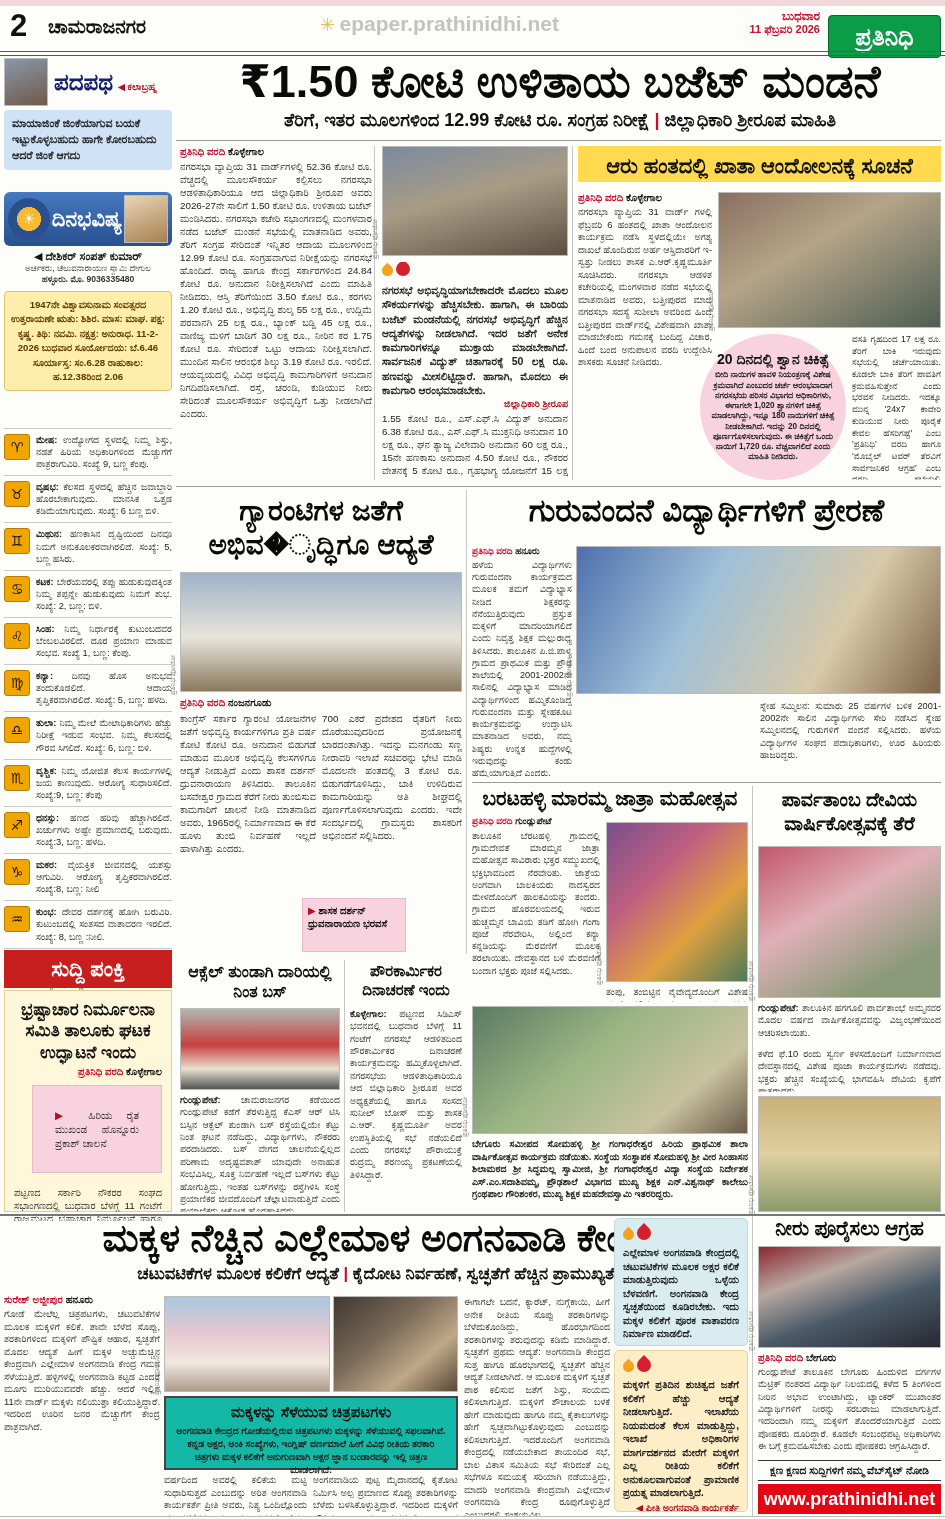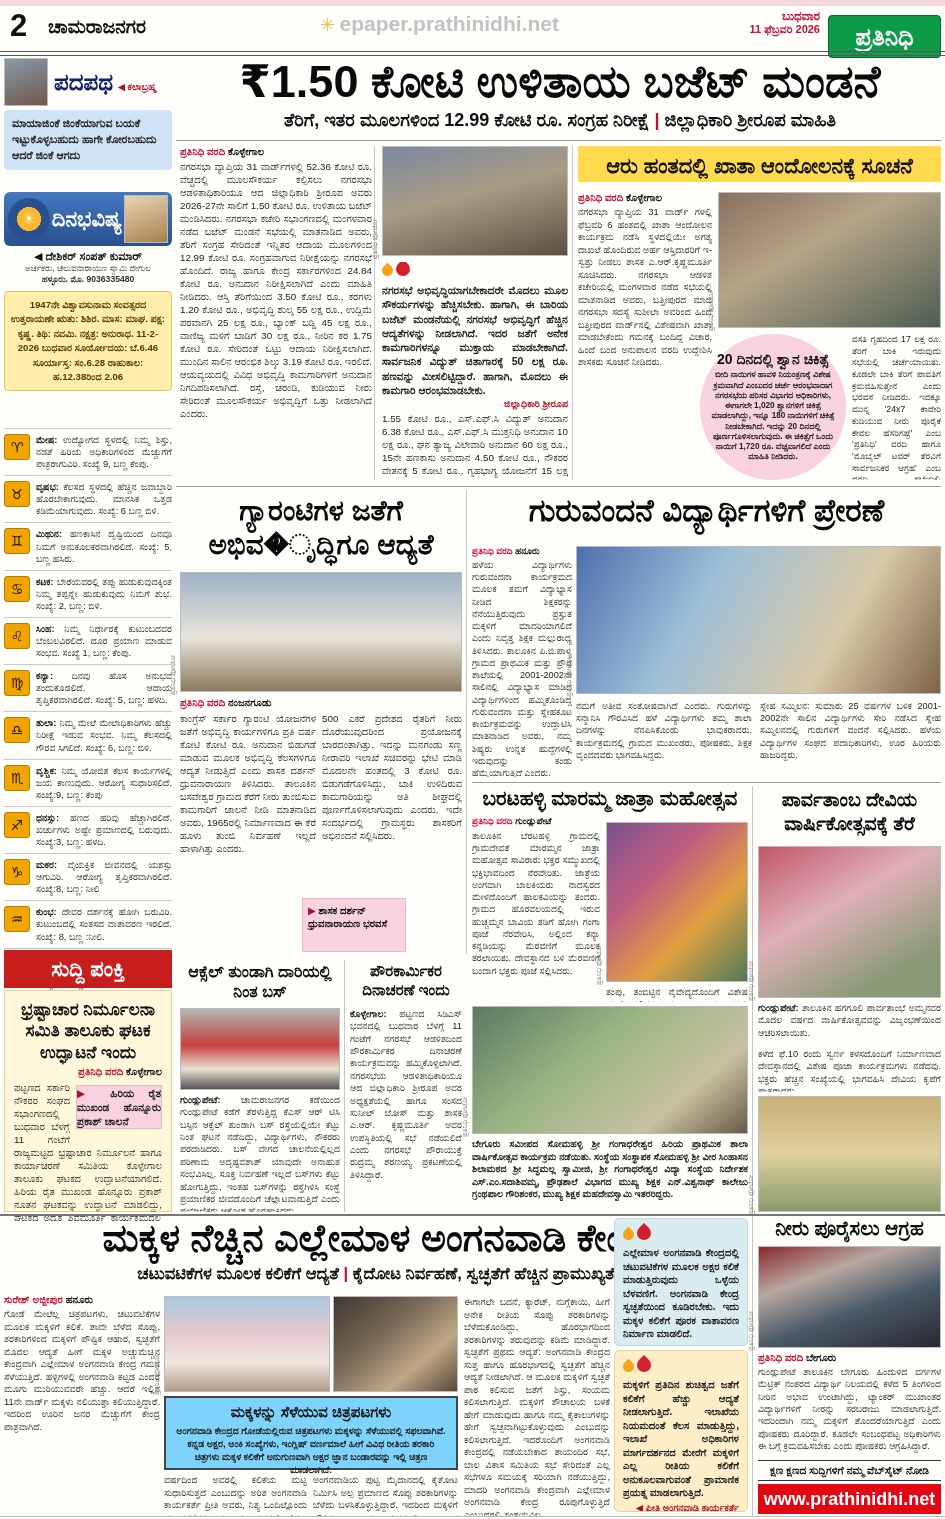--- a/index.html
+++ b/index.html
@@ -46,29 +46,29 @@
          font-size:9.6px;font-weight:bold;color:#5a3800;text-align:center;line-height:1.5}
   .zrow{display:flex;gap:6px;padding:5px 0;border-top:1px solid #c9c9c9;align-items:flex-start}
   .zic{flex:none;width:24px;height:24px;background:#f0a500;border:1px solid #b87d00;border-radius:3px;
        display:flex;align-items:center;justify-content:center;font-size:14px;color:#231000}
   .ztx{font-size:9.3px;line-height:1.3;text-align:justify;color:#1c1c1c}
   .ztx b{font-weight:bold}
   .banner{background:#c81e1e;color:#fff;font-size:21px;font-weight:800;text-align:center;padding:7px 0}
   .ybox{background:#fff7d9;border:1px solid #e3d08e;padding:8px 9px;box-sizing:border-box}
   .ybox-hl{font-size:17px;font-weight:800;text-align:center;line-height:1.25}
   .pullq{float:right;width:84px;background:#f8d2df;border:1px solid #e9b9ca;margin:4px 0 13px 6px;
-         padding:0;font-size:10.5px;font-weight:bold;line-height:1.35}
+         padding:22px;font-size:10.5px;font-weight:normal;line-height:1.35}
   .pullq .mk{color:#b01020}
   
   .yhl{background:#ffd94e;display:block;font-size:21px;font-weight:800;text-align:center;line-height:40px;height:36px;overflow:hidden}
   .circle{border-radius:50%;background:#f8d2df;display:flex;flex-direction:column;align-items:center;
           justify-content:center;text-align:center;padding:10px;box-sizing:border-box}
   .circle .ct{font-size:14px;font-weight:800;line-height:1.15;margin-bottom:3px}
   .circle .cx{font-size:8.2px;font-weight:bold;line-height:1.25;color:#222}
-  .pbox{border:2px solid #444;background:#7dd3fc;padding:5px 8px;box-sizing:border-box}
+  .pbox{border:2px solid #444;background:#14b8a6;padding:5px 8px;box-sizing:border-box}
   .pbox-t{font-size:15px;font-weight:800;text-align:center;margin-bottom:3px}
   .pbox-x{font-size:9.4px;font-weight:bold;text-align:center;line-height:1.4;color:#222}
   .qbox{border-radius:5px;padding:7px 8px;box-sizing:border-box;overflow:hidden}
   .qb1{background:#d9edf0;border:1px solid #bdd8dc}
   .qb2{background:#fdeec8;border:1px solid #e8d49a}
   .qtx{font-size:10px;font-weight:bold;line-height:1.35;text-align:justify;color:#222;margin-top:2px}
   .promo{border-top:1.5px solid #333;border-bottom:1.5px solid #333;font-size:10.6px;font-weight:bold;
          text-align:center;padding:3px 0}
   .redbar{background:#e30613;color:#fff;font-size:18px;font-weight:800;text-align:center;
           display:flex;align-items:center;justify-content:center}
@@ -233,35 +233,34 @@
   <div class="abs txt" style="left:852px;top:334px;width:89px;height:146px;font-size:8.8px">ವಸತಿ ಗೃಹದಿಂದ 17 ಲಕ್ಷ ರೂ. ತೆರಿಗೆ ಬಾಕಿ ಇರುವುದು ಸಭೆಯಲ್ಲಿ ಚರ್ಚೆಯಾಯಿತು. ಕೂಡಲೇ ಬಾಕಿ ತೆರಿಗೆ ಪಾವತಿಗೆ ಕ್ರಮವಹಿಸುತ್ತೇನೆ ಎಂದು ಭರವಸೆ ನೀಡಿದರು. ಇದಕ್ಕೂ ಮುನ್ನ '24x7 ಕಾವೇರಿ ಕುಡಿಯುವ ನೀರು ಪೂರೈಕೆ ಕೇವಲ ಹೆಸರಿಗಷ್ಟೆ' ಎಂಬ 'ಪ್ರತಿನಿಧಿ' ವರದಿ ಹಾಗೂ 'ಮೊಬೈಲ್ ಟವರ್ ತೆರವಿಗೆ ಸಾರ್ವಜನಿಕರ ಆಗ್ರಹ' ಎಂಬ ವರದಿ ಸಭೆಯಲ್ಲಿ ಪ್ರಸ್ತಾಪವಾಯಿತು. ಮೊಬೈಲ್ ಟವರ್ ತೆರವಿಗೆ ಶೀಘ್ರ ಕ್ರಮವಹಿಸಿ ಎಂದು ಪೌರಾಯುಕ್ತೆ ರುದ್ರಮ್ಮ ಶರಣಯ್ಯ ಮತ್ತು ಎಇಇ ನೆಹರಾಜು ಅವರಿಗೆ ಸೂಚಿಸಿದರು.</div>
 
   <div class="abs hline" style="left:176px;top:486px;width:765px"></div>
 
   <div class="abs hl" style="left:180px;top:494px;width:282px;font-size:28px;line-height:1.2">ಗ್ಯಾರಂಟಿಗಳ ಜತೆಗೆ ಅಭಿವ�ೃದ್ಧಿಗೂ ಆದ್ಯತೆ</div>
   <div class="abs photo ph-group" style="left:180px;top:572px;width:282px;height:120px">
     <span class="vcred">ಪ್ರತಿನಿಧಿ ಫೋಟೋ</span>
   </div>
   <div class="abs byl" style="left:180px;top:697px"><span>ಪ್ರತಿನಿಧಿ ವರದಿ</span> <b>ನಂಜನಗೂಡು</b></div>
   <div class="abs txt" style="left:180px;top:712px;width:136px;height:240px">ಕಾಂಗ್ರೆಸ್ ಸರ್ಕಾರ ಗ್ಯಾರಂಟಿ ಯೋಜನೆಗಳ ಜತೆಗೆ ಅಭಿವೃದ್ಧಿ ಕಾರ್ಯಗಳಿಗೂ ಪ್ರತಿ ವರ್ಷ ಕೋಟಿ ಕೋಟಿ ರೂ. ಅನುದಾನ ಬಿಡುಗಡೆ ಮಾಡುವ ಮೂಲಕ ಅಭಿವೃದ್ಧಿ ಕೆಲಸಗಳಿಗೂ ಆದ್ಯತೆ ನೀಡುತ್ತಿದೆ ಎಂದು ಶಾಸಕ ದರ್ಶನ್ ಧ್ರುವನಾರಾಯಣ ತಿಳಿಸಿದರು. ತಾಲೂಕಿನ ಬಸವೇಶ್ವರ ಗ್ರಾಮದ ಕೆರೆಗೆ ನೀರು ತುಂಬಿಸುವ ಕಾಮಗಾರಿಗೆ ಚಾಲನೆ ನೀಡಿ ಮಾತನಾಡಿದ ಅವರು, 1965ರಲ್ಲಿ ನಿರ್ಮಾಣವಾದ ಈ ಕೆರೆ ಹೂಳು ತುಂಬಿ ನಿರ್ವಹಣೆ ಇಲ್ಲದೆ ಹಾಳಾಗಿತ್ತು ಎಂದರು.</div>
-  <div class="abs txt" style="left:322px;top:712px;width:140px;height:182px">500 ಎಕರೆ ಪ್ರದೇಶದ ರೈತರಿಗೆ ನೀರು ದೊರೆಯುವುದರಿಂದ ಪ್ರಯೋಜನಕ್ಕೆ ಬಾರದಂತಾಗಿತ್ತು. ಇದನ್ನು ಮನಗಂಡು ಸಣ್ಣ ನೀರಾವರಿ ಇಲಾಖೆ ಸಚಿವರನ್ನು ಭೇಟಿ ಮಾಡಿ ಮೊದಲನೇ ಹಂತದಲ್ಲಿ 3 ಕೋಟಿ ರೂ. ಬಿಡುಗಡೆಗೊಳಿಸಿದ್ದು, ಬಾಕಿ ಉಳಿದಿರುವ ಕಾಮಗಾರಿಯನ್ನು ಅತಿ ಶೀಘ್ರದಲ್ಲಿ ಪೂರ್ಣಗೊಳಿಸಲಾಗುವುದು ಎಂದರು. ಇದೇ ಸಂದರ್ಭದಲ್ಲಿ ಗ್ರಾಮಸ್ಥರು ಶಾಸಕರಿಗೆ ಅಭಿನಂದನೆ ಸಲ್ಲಿಸಿದರು.</div>
+  <div class="abs txt" style="left:322px;top:712px;width:140px;height:182px">700 ಎಕರೆ ಪ್ರದೇಶದ ರೈತರಿಗೆ ನೀರು ದೊರೆಯುವುದರಿಂದ ಪ್ರಯೋಜನಕ್ಕೆ ಬಾರದಂತಾಗಿತ್ತು. ಇದನ್ನು ಮನಗಂಡು ಸಣ್ಣ ನೀರಾವರಿ ಇಲಾಖೆ ಸಚಿವರನ್ನು ಭೇಟಿ ಮಾಡಿ ಮೊದಲನೇ ಹಂತದಲ್ಲಿ 3 ಕೋಟಿ ರೂ. ಬಿಡುಗಡೆಗೊಳಿಸಿದ್ದು, ಬಾಕಿ ಉಳಿದಿರುವ ಕಾಮಗಾರಿಯನ್ನು ಅತಿ ಶೀಘ್ರದಲ್ಲಿ ಪೂರ್ಣಗೊಳಿಸಲಾಗುವುದು ಎಂದರು. ಇದೇ ಸಂದರ್ಭದಲ್ಲಿ ಗ್ರಾಮಸ್ಥರು ಶಾಸಕರಿಗೆ ಅಭಿನಂದನೆ ಸಲ್ಲಿಸಿದರು.</div>
   <div class="abs pink" style="left:302px;top:898px;width:104px;height:54px;padding:5px;box-sizing:border-box;font-size:10px;font-weight:bold;line-height:1.3">
     <span style="color:#b01020">▶</span> <span>ಶಾಸಕ ದರ್ಶನ್ ಧ್ರುವನಾರಾಯಣ ಭರವಸೆ</span>
   </div>
   <div class="abs vline" style="left:466px;top:490px;height:464px"></div>
 
   <div class="abs hl" style="left:472px;top:494px;width:469px;font-size:31px">ಗುರುವಂದನೆ ವಿದ್ಯಾರ್ಥಿಗಳಿಗೆ ಪ್ರೇರಣೆ</div>
   <div class="abs" style="left:472px;top:546px;width:100px;height:232px;overflow:hidden">
     <div class="byl" style="font-size:9px"><span>ಪ್ರತಿನಿಧಿ ವರದಿ</span> <b>ಹನೂರು</b></div>
     <div class="txt" style="margin-top:2px;height:218px;font-size:9.2px">ಹಳೆಯ ವಿದ್ಯಾರ್ಥಿಗಳು ಗುರುವಂದನಾ ಕಾರ್ಯಕ್ರಮದ ಮೂಲಕ ತಮಗೆ ವಿದ್ಯಾಭ್ಯಾಸ ನೀಡಿದ ಶಿಕ್ಷಕರನ್ನು ನೆನೆಯುತ್ತಿರುವುದು ಪ್ರಸ್ತುತ ಮಕ್ಕಳಿಗೆ ಮಾದರಿಯಾಗಲಿದೆ ಎಂದು ನಿವೃತ್ತ ಶಿಕ್ಷಕ ಮಲ್ಲುರಾಧ್ಯ ತಿಳಿಸಿದರು. ತಾಲೂಕಿನ ಪಿ.ಜಿ.ಪಾಳ್ಯ ಗ್ರಾಮದ ಪ್ರಾಥಮಿಕ ಮತ್ತು ಪ್ರೌಢ ಶಾಲೆಯಲ್ಲಿ 2001-2002ನೇ ಸಾಲಿನಲ್ಲಿ ವಿದ್ಯಾಭ್ಯಾಸ ಮಾಡಿದ ವಿದ್ಯಾರ್ಥಿಗಳಿಂದ ಹಮ್ಮಿಕೊಂಡಿದ್ದ ಗುರುವಂದನಾ ಮತ್ತು ಸ್ನೇಹಕೂಟ ಕಾರ್ಯಕ್ರಮವನ್ನು ಉದ್ಘಾಟಿಸಿ ಮಾತನಾಡಿದ ಅವರು, ನಮ್ಮ ಶಿಷ್ಯರು ಉನ್ನತ ಹುದ್ದೆಗಳಲ್ಲಿ ಇರುವುದನ್ನು ಕಂಡು ಹೆಮ್ಮೆಯಾಗುತ್ತಿದೆ ಎಂದರು.</div>
   </div>
   <div class="abs photo ph-stage" style="left:576px;top:546px;width:365px;height:148px">
     <span class="vcred">ಪ್ರತಿನಿಧಿ ಫೋಟೋ</span>
   </div>
-  <div class="abs txt" style="left:576px;top:700px;width:176px;height:78px;font-size:9.2px">ನಮಗೆ ಅತೀವ ಸಂತೋಷವಾಗಿದೆ ಎಂದರು. ಗುರುಗಳನ್ನು ಸನ್ಮಾನಿಸಿ ಗೌರವಿಸಿದ ಹಳೆ ವಿದ್ಯಾರ್ಥಿಗಳು ತಮ್ಮ ಶಾಲಾ ದಿನಗಳನ್ನು ನೆನಪಿಸಿಕೊಂಡು ಭಾವುಕರಾದರು. ಕಾರ್ಯಕ್ರಮದಲ್ಲಿ ಗ್ರಾಮದ ಮುಖಂಡರು, ಪೋಷಕರು, ಶಿಕ್ಷಕ ವೃಂದದವರು ಭಾಗವಹಿಸಿದ್ದರು.</div>
   <div class="abs txt" style="left:760px;top:700px;width:181px;height:78px;font-size:9.2px">ಸ್ನೇಹ ಸಮ್ಮಿಲನ: ಸುಮಾರು 25 ವರ್ಷಗಳ ಬಳಿಕ 2001-2002ನೇ ಸಾಲಿನ ವಿದ್ಯಾರ್ಥಿಗಳು ಸೇರಿ ನಡೆಸಿದ ಸ್ನೇಹ ಸಮ್ಮಿಲನದಲ್ಲಿ ಗುರುಗಳಿಗೆ ವಂದನೆ ಸಲ್ಲಿಸಿದರು. ಹಳೆಯ ವಿದ್ಯಾರ್ಥಿಗಳ ಸಂಘದ ಪದಾಧಿಕಾರಿಗಳು, ಊರ ಹಿರಿಯರು ಹಾಜರಿದ್ದರು.</div>
   <div class="abs hline" style="left:472px;top:782px;width:469px"></div>
 
   <div class="abs hl" style="left:472px;top:788px;width:276px;font-size:20px">ಬರಟಹಳ್ಳಿ ಮಾರಮ್ಮ ಜಾತ್ರಾ ಮಹೋತ್ಸವ</div>
   <div class="abs byl" style="left:472px;top:816px;font-size:9px"><span>ಪ್ರತಿನಿಧಿ ವರದಿ</span> <b>ಗುಂಡ್ಲುಪೇಟೆ</b></div>
   <div class="abs txt" style="left:472px;top:830px;width:128px;height:172px;font-size:9.2px">ತಾಲೂಕಿನ ಬೆರಟಹಳ್ಳಿ ಗ್ರಾಮದಲ್ಲಿ ಗ್ರಾಮದೇವತೆ ಮಾರಮ್ಮನ ಜಾತ್ರಾ ಮಹೋತ್ಸವ ಸಾವಿರಾರು ಭಕ್ತರ ಸಮ್ಮುಖದಲ್ಲಿ ಭಕ್ತಿಭಾವದಿಂದ ನೆರವೇರಿತು. ಜಾತ್ರೆಯ ಅಂಗವಾಗಿ ಬಾಲಕಿಯರು ನಾದಸ್ವರದ ಮೇಳದೊಂದಿಗೆ ಹಾಲಕವಿಯನ್ನು ತಂದರು. ಗ್ರಾಮದ ಹೊರವಲಯದಲ್ಲಿ ಇರುವ ಹುಚ್ಚಮ್ಮನ ಬಾವಿಯ ತಡಿಗೆ ಹೋಗಿ ಗಂಗಾ ಪೂಜೆ ನೆರವೇರಿಸಿ, ಅಲ್ಲಿಂದ ಕನ್ಯಾ ಕನ್ನಡಿಯನ್ನು ಮೆರವಣಿಗೆ ಮೂಲಕ ತರಲಾಯಿತು. ದೇವಸ್ಥಾನದ ಬಳಿ ಮೆರವಣಿಗೆ ಬಂದಾಗ ಭಕ್ತರು ಪೂಜೆ ಸಲ್ಲಿಸಿದರು.</div>
   <div class="abs photo ph-fest" style="left:606px;top:822px;width:142px;height:160px">
     <span class="vcred">ಪ್ರತಿನಿಧಿ ಫೋಟೋ</span>
   </div>
   <div class="abs txt" style="left:606px;top:986px;width:142px;height:16px;font-size:9.2px">ತಂಪು, ತಂಬಿಟ್ಟಿನ ನೈವೇದ್ಯದೊಂದಿಗೆ ವಿಶೇಷ ಪೂಜೆ ಸಲ್ಲಿಸಲಾಯಿತು. ಸಾವಿರಾರು ಭಕ್ತರು ದೇವಿಯ ದರ್ಶನ ಪಡೆದು ಹರಕೆ ತೀರಿಸಿದರು.</div>

